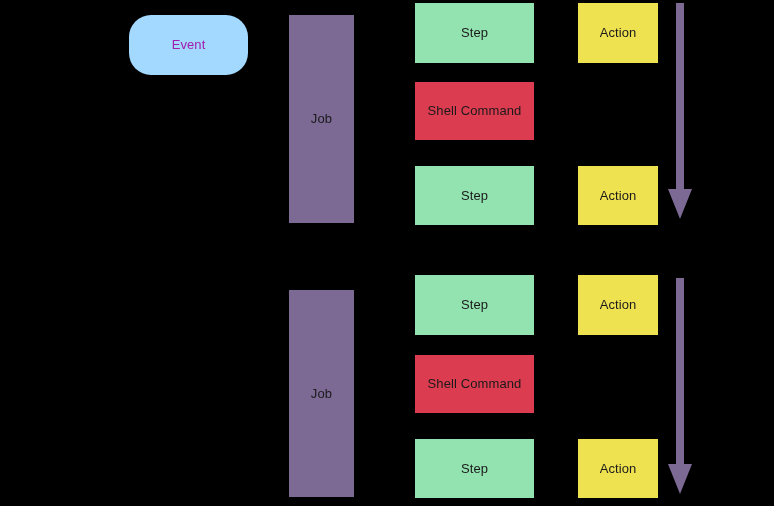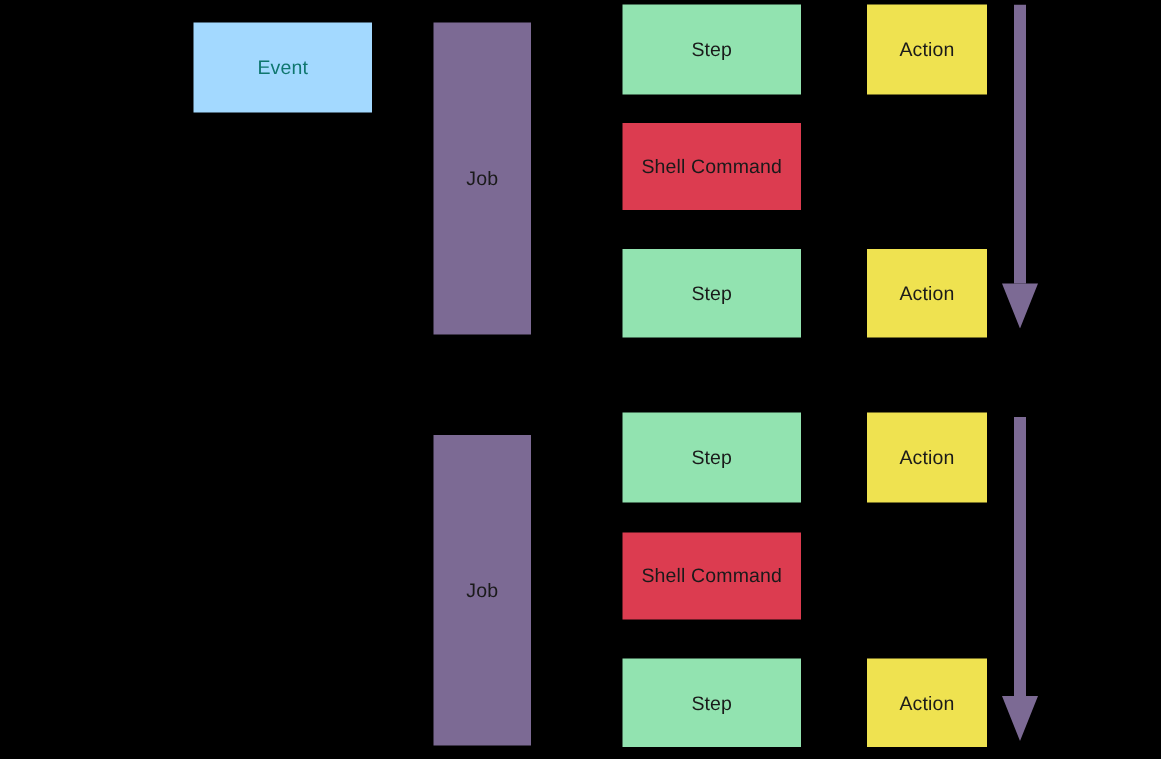--- a/index.html
+++ b/index.html
@@ -40,21 +40,21 @@
   }
   .arrow-wrap svg {
     display: block;
   }
 </style>
 </head>
 <body>
 
 <div id="canvas" style="width: 774px; height: 506px; background: rgb(0, 0, 0);">
   <div id="nodes-layer">
-      <div class="node" style="left: 129px; top: 15px; width: 119px; height: 60px; background: rgb(163, 217, 255); color: #0f766e;">
+      <div class="node" style="left: 129px; top: 15px; width: 119px; height: 60px; background: rgb(163, 217, 255); color: #a21caf; border-radius: 22px;">
         <span class="node-label">Event</span>
       </div>
       <div class="node" style="left: 289px; top: 15px; width: 65px; height: 208px; background: rgb(124, 106, 148); color: rgb(26, 26, 26);">
         <span class="node-label">Job</span>
       </div>
       <div class="node" style="left: 415px; top: 3px; width: 119px; height: 60px; background: rgb(146, 227, 176); color: rgb(26, 26, 26);">
         <span class="node-label">Step</span>
       </div>
       <div class="node" style="left: 578px; top: 3px; width: 80px; height: 60px; background: rgb(239, 226, 80); color: rgb(26, 26, 26);">
         <span class="node-label">Action</span>

